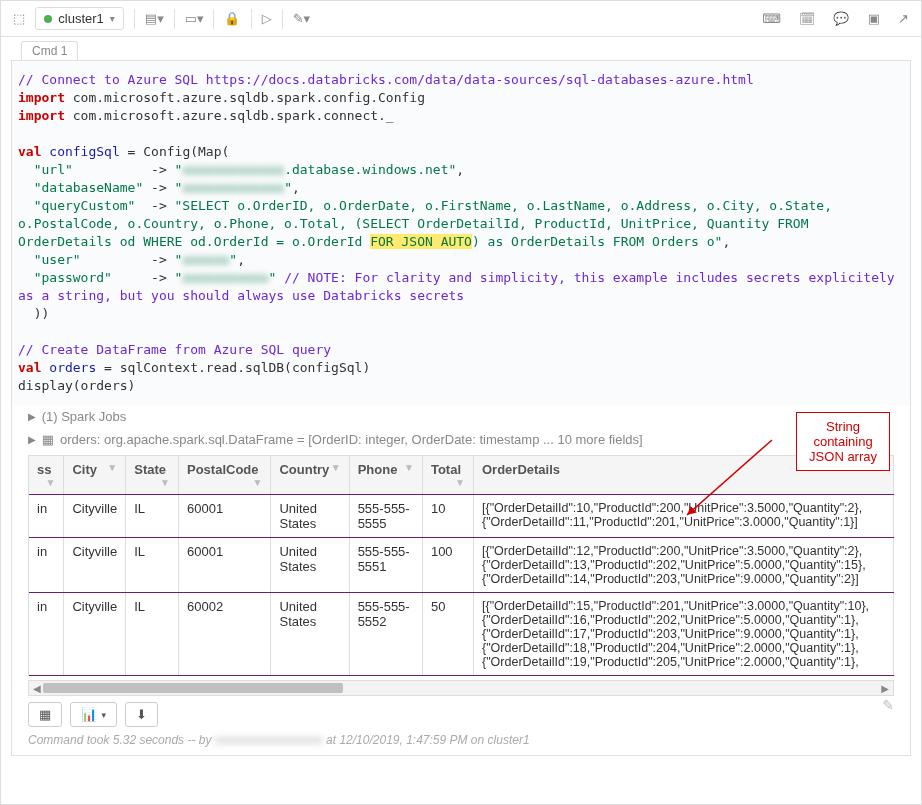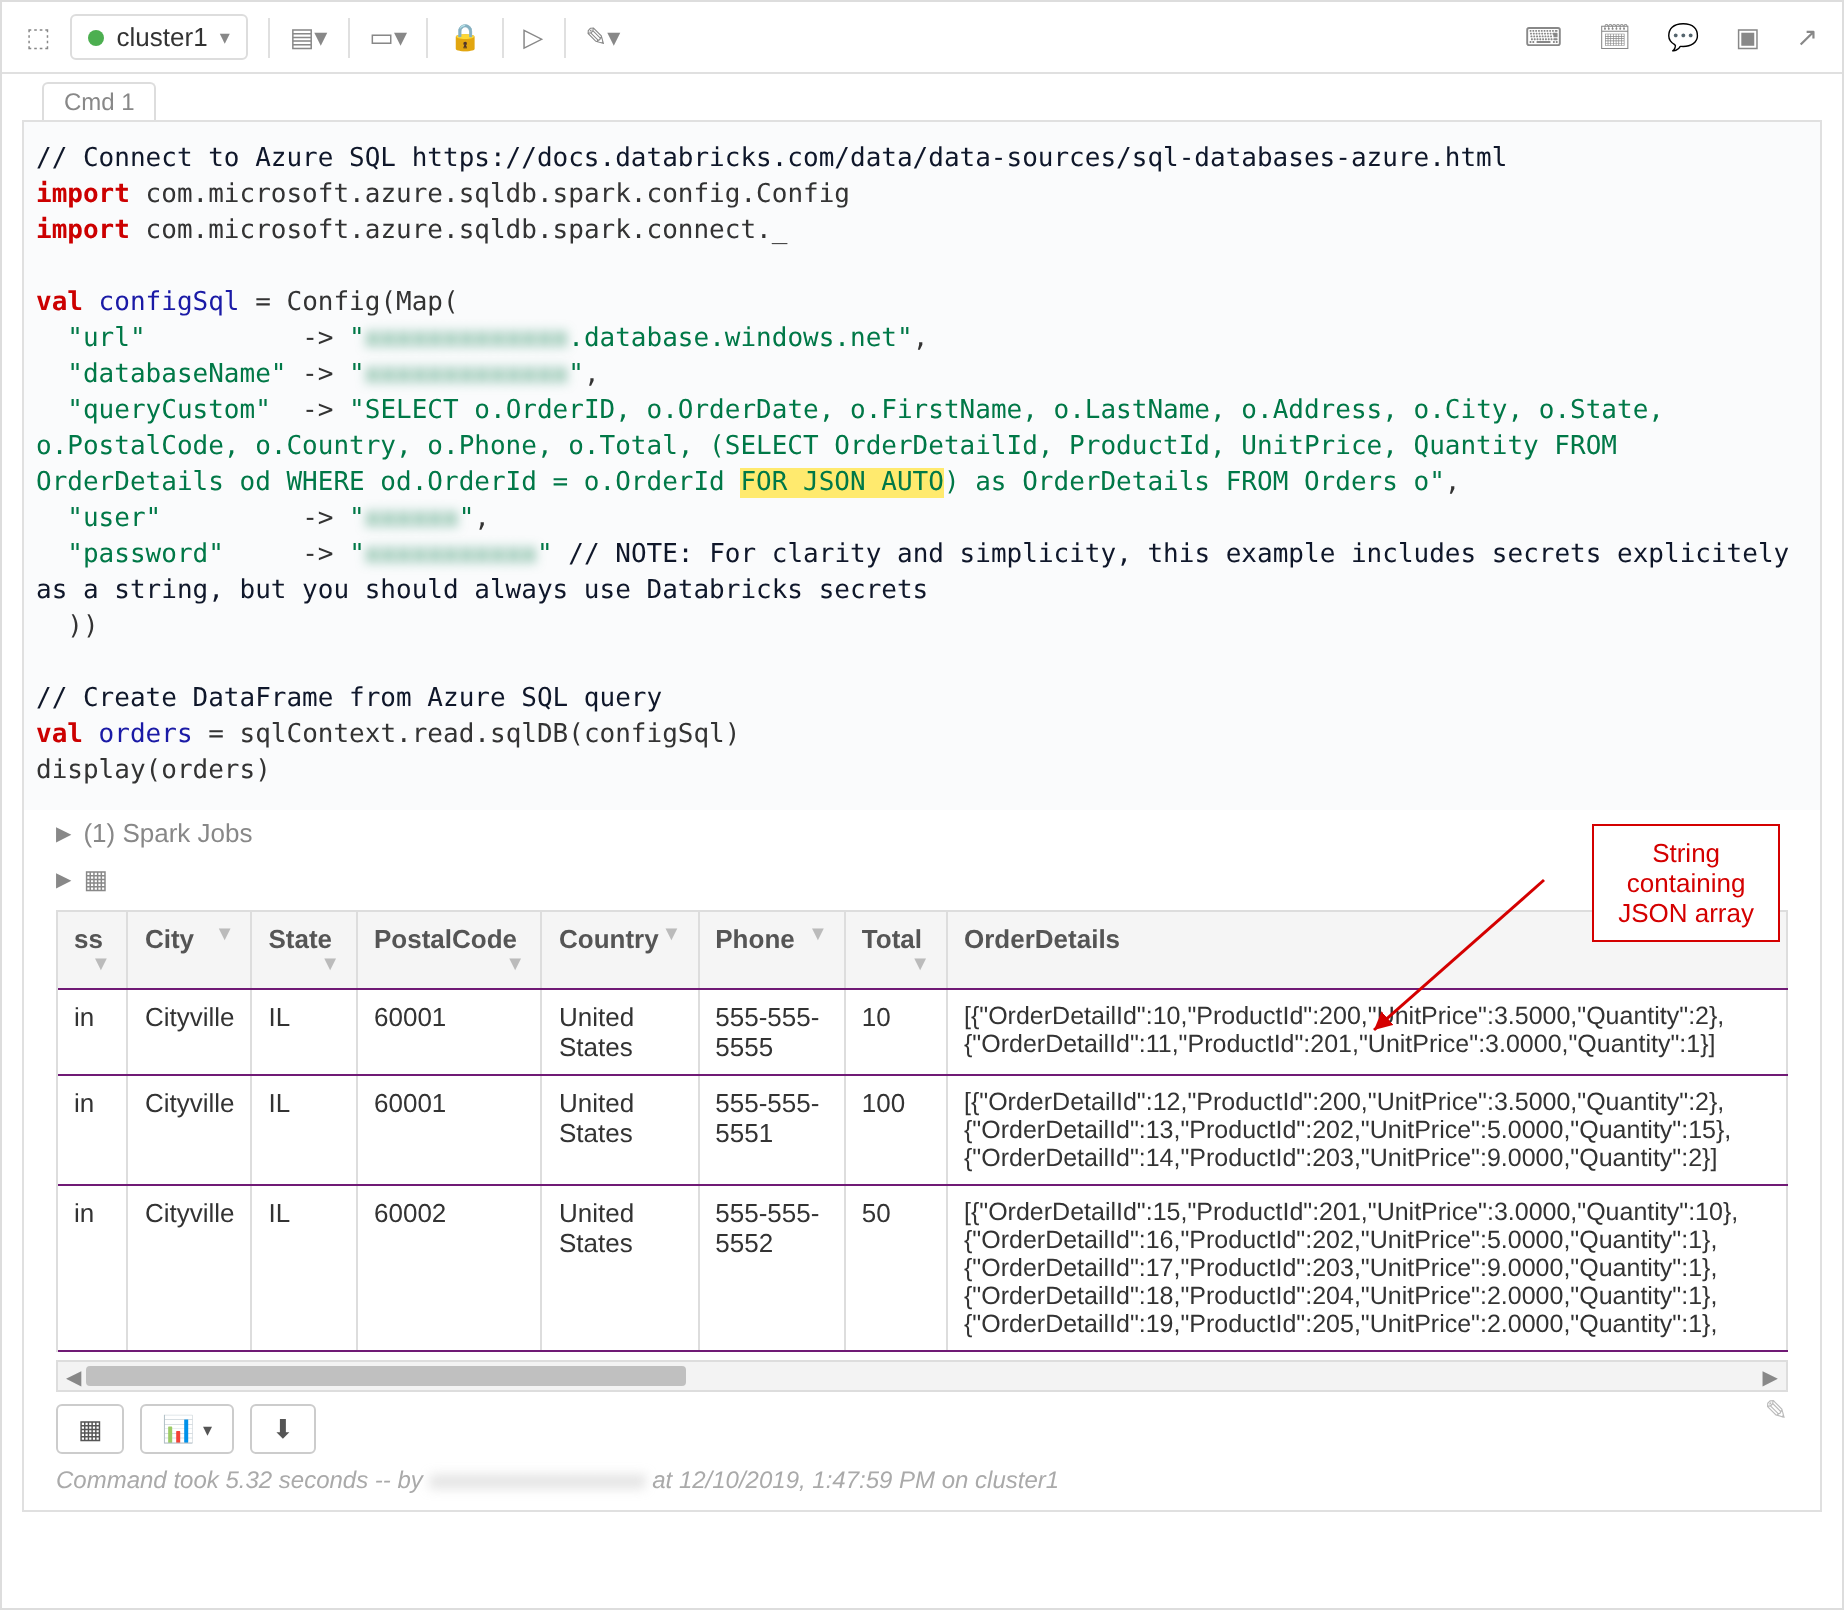--- a/index.html
+++ b/index.html
@@ -11,21 +11,21 @@
 .status-dot { width: 8px; height: 8px; border-radius: 50%; background: #4caf50; }
 .tb-ico { color: #888; cursor: pointer; font-size: 13px; }
 .tb-sep { width: 1px; height: 20px; background: #e0e0e0; }
 .cmd-tab { padding: 4px 12px 0 20px; font-size: 12px; color: #888; }
 .cmd-label { display: inline-block; border: 1px solid #ddd; border-bottom: none; border-radius: 3px 3px 0 0; padding: 2px 10px; }
 .cell { margin: 0 10px 6px 10px; border: 1px solid #e0e0e0; position: relative; }
 .code-area { display: flex; font-family: Menlo, Consolas, monospace; font-size: 13px; background: #fafbfc; position: relative; }
 .gutter { width: 36px; background: #fafbfc; color: #bbb; text-align: right; padding: 10px 8px 10px 0; user-select: none; line-height: 18px; }
 .code { flex: 1; padding: 10px 10px 10px 6px; line-height: 18px; white-space: pre-wrap; word-break: break-word; }
 .cell-actions { position: absolute; top: 4px; right: 8px; display: flex; gap: 8px; color: #888; font-size: 13px; }
-.c-comment { color: #0f172a; }
+.c-comment { color: #6d28d9; }
 .c-keyword { color: #cc0000; font-weight: bold; }
 .c-ident { color: #1a1aa6; }
 .c-string { color: #007847; }
 .c-blur { filter: blur(3px); }
 .c-hl { background: #ffea6e; }
 .output-meta { padding: 4px 16px; font-size: 13px; color: #888; display: flex; align-items: center; gap: 6px; }
 .tri { display: inline-block; font-size: 10px; color: #888; }
 .table-wrap { margin: 4px 16px 4px 16px; border-left: 1px solid #ddd; border-top: 1px solid #ddd; position: relative; overflow: hidden; }
 table { border-collapse: collapse; width: 100%; font-size: 13px; }
 th, td { border-right: 1px solid #ddd; border-bottom: 1px solid #701a75; padding: 6px 8px; text-align: left; vertical-align: top; }
@@ -103,20 +103,21 @@
 <span>display(orders)</span></div>
   </div>
 
   <div class="output-meta">
     <span class="tri">▶</span>
     <span>(1) Spark Jobs</span>
   </div>
   <div class="output-meta">
     <span class="tri">▶</span>
     <span>▦</span>
+    <span>orders:  org.apache.spark.sql.DataFrame = [OrderID: integer, OrderDate: timestamp ... 10 more fields]</span>
   </div>
 
   <div class="table-wrap">
     <table>
       <thead>
         <tr>
           <th><span>ss</span><span class="sort-ico">▼</span></th>
           <th><span>City</span><span class="sort-ico">▼</span></th>
           <th><span>State</span><span class="sort-ico">▼</span></th>
           <th><span>PostalCode</span><span class="sort-ico">▼</span></th>

